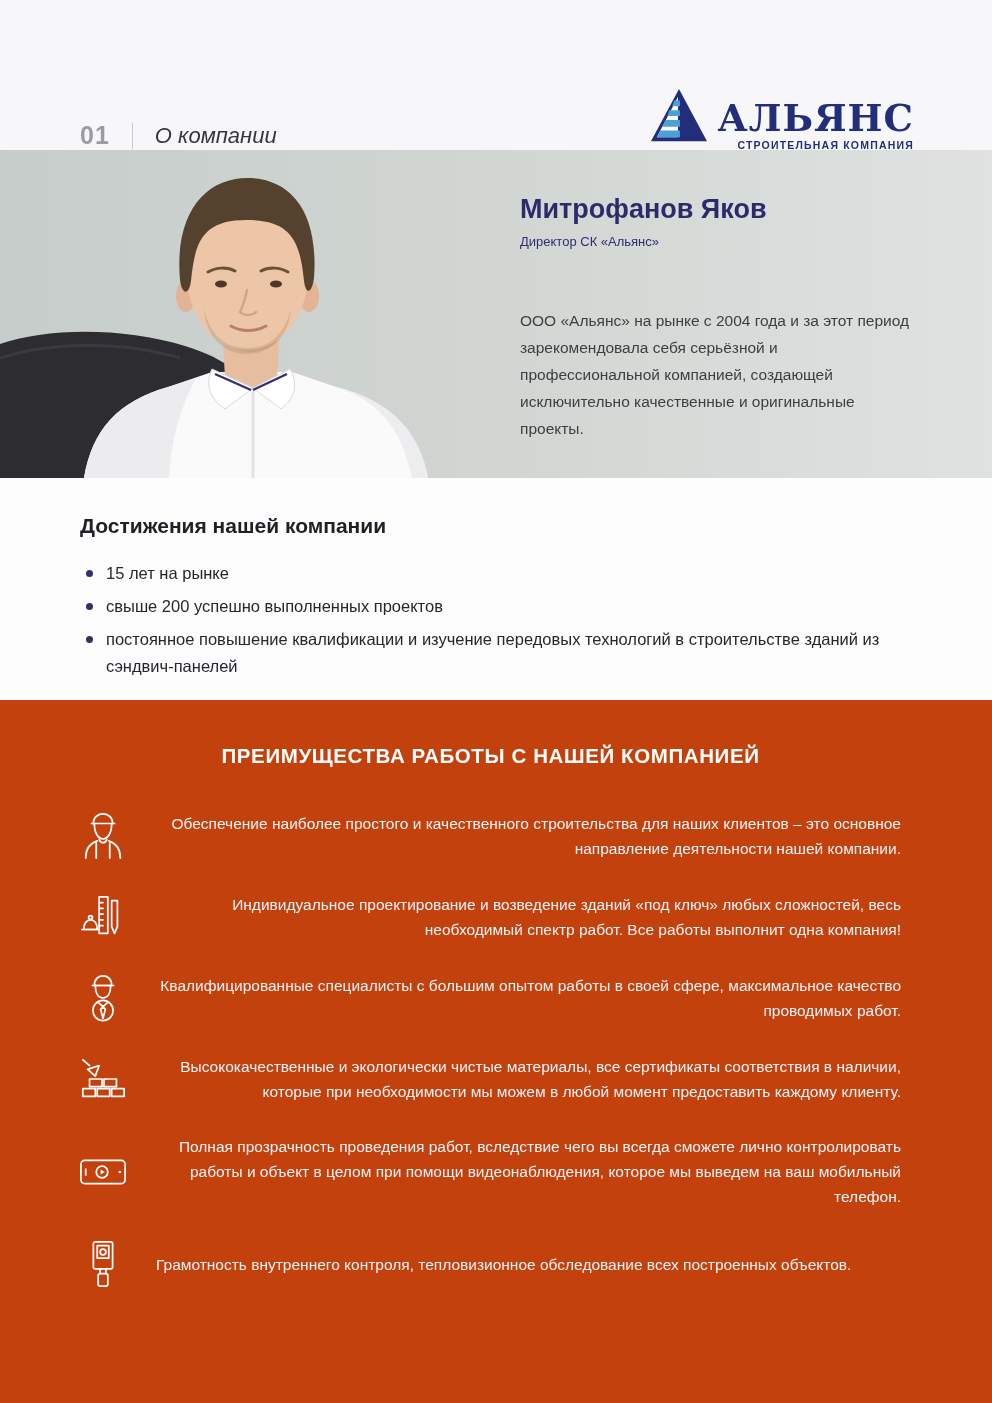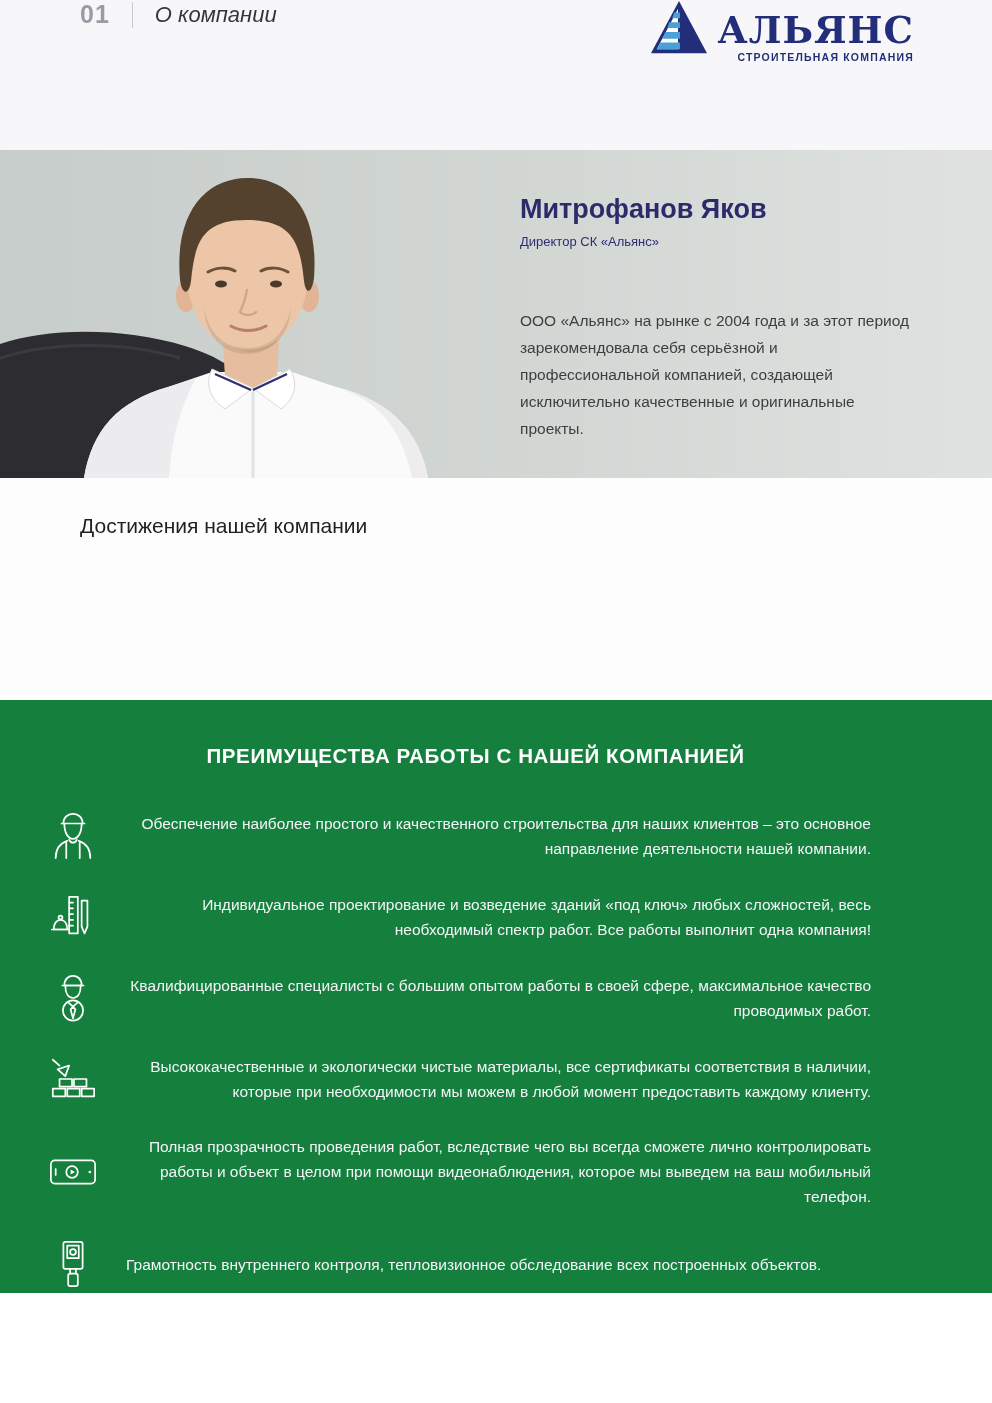--- a/index.html
+++ b/index.html
@@ -11,21 +11,21 @@
     height: 1403px;
     overflow: hidden;
   }
   .page { width: 992px; height: 1403px; display: flex; flex-direction: column; }
 
   
   .header {
     height: 150px;
     background: #f7f7f9;
     display: flex;
-    align-items: flex-start;
+    align-items: flex-end;
     justify-content: space-between;
     padding: 0 78px 0 80px;
   }
   .header-left { display: flex; align-items: center; gap: 22px; }
   .page-number { font-size: 25px; font-weight: bold; color: #9b9ba6; letter-spacing: 1px; }
   .header-divider { width: 1px; height: 26px; background: #c9c9d2; }
   .section-title { font-size: 22px; font-style: italic; color: #35353f; }
 
   .logo { display: flex; align-items: flex-end; gap: 10px; }
   .logo-mark { width: 58px; height: 62px; flex-shrink: 0; }
@@ -50,35 +50,35 @@
   .hero-content { position: absolute; left: 520px; top: 44px; width: 400px; }
   .person-name { font-size: 27px; font-weight: bold; color: #2d2a6b; }
   .person-position { font-size: 13px; color: #302d75; margin-top: 9px; }
   .person-description {
     margin-top: 58px; font-size: 15.5px; color: #3e3e40;
     line-height: 27px; width: 398px;
   }
 
   
   .achievements { height: 222px; background: #fdfdfe; padding: 36px 80px 0 80px; }
-  .achievements-title { font-size: 21px; font-weight: normal; color: #1f1f26; }
+  .achievements-title { font-size: 21px; font-weight: bold; color: #1f1f26; }
   .achievements-list { list-style: none; margin-top: 22px; }
   .achievements-list li {
     position: relative; padding-left: 26px; font-size: 16.5px; color: #26262e;
     line-height: 27px; margin-bottom: 6px; max-width: 830px;
   }
   .achievements-list li::before {
     content: ""; position: absolute; left: 6px; top: 10px;
     width: 7px; height: 7px; border-radius: 50%; background: #30306f;
   }
 
   
   .advantages {
-    height: 593px; background: #15803d; color: #f3f3f8;
-    padding: 44px 88px 0 47px;
+    height: 703px; background: #c2410c; color: #f3f3f8;
+    padding: 44px 88px 0 77px;
   }
   .advantages-title {
     text-align: center; font-size: 20.5px; font-weight: bold;
     letter-spacing: 0.6px; color: #ffffff; margin-bottom: 42px;
   }
   .advantage-row { display: flex; align-items: center; gap: 27px; margin-bottom: 29px; text-align: right; }
   .advantage-icon { width: 52px; height: 52px; flex-shrink: 0; display: flex; align-items: center; justify-content: center; }
   .advantage-icon svg { width: 50px; height: 50px; stroke: #ffffff; fill: none; stroke-width: 1.8; stroke-linecap: round; stroke-linejoin: round; }
   .advantage-text { font-size: 15.5px; line-height: 25px; max-width: 745px; color: #f4f4f9; }
 </style>
@@ -151,20 +151,25 @@
     </div>
     <div class="hero-content">
       <div class="person-name">Митрофанов Яков</div>
       <div class="person-position">Директор СК «Альянс»</div>
       <div class="person-description">ООО «Альянс» на рынке с 2004 года и за этот период зарекомендовала себя серьёзной и профессиональной компанией, создающей исключительно качественные и оригинальные проекты.</div>
     </div>
   </div>
 
   <div class="achievements">
     <div class="achievements-title">Достижения нашей компании</div>
+    <ul class="achievements-list">
+      <li>15 лет на рынке</li>
+      <li>свыше 200 успешно выполненных проектов</li>
+      <li>постоянное повышение квалификации и изучение передовых технологий в строительстве зданий из сэндвич-панелей</li>
+    </ul>
   </div>
 
   <div class="advantages">
     <div class="advantages-title">ПРЕИМУЩЕСТВА РАБОТЫ С НАШЕЙ КОМПАНИЕЙ</div>
 
     <div class="advantage-row">
       <span class="advantage-icon">
         <svg viewBox="0 0 52 52">
           <path d="M16,13 C16,5.5 22,3 26,3 C30,3 36,5.5 36,13"></path>
           <path d="M14,13 L38,13"></path>

